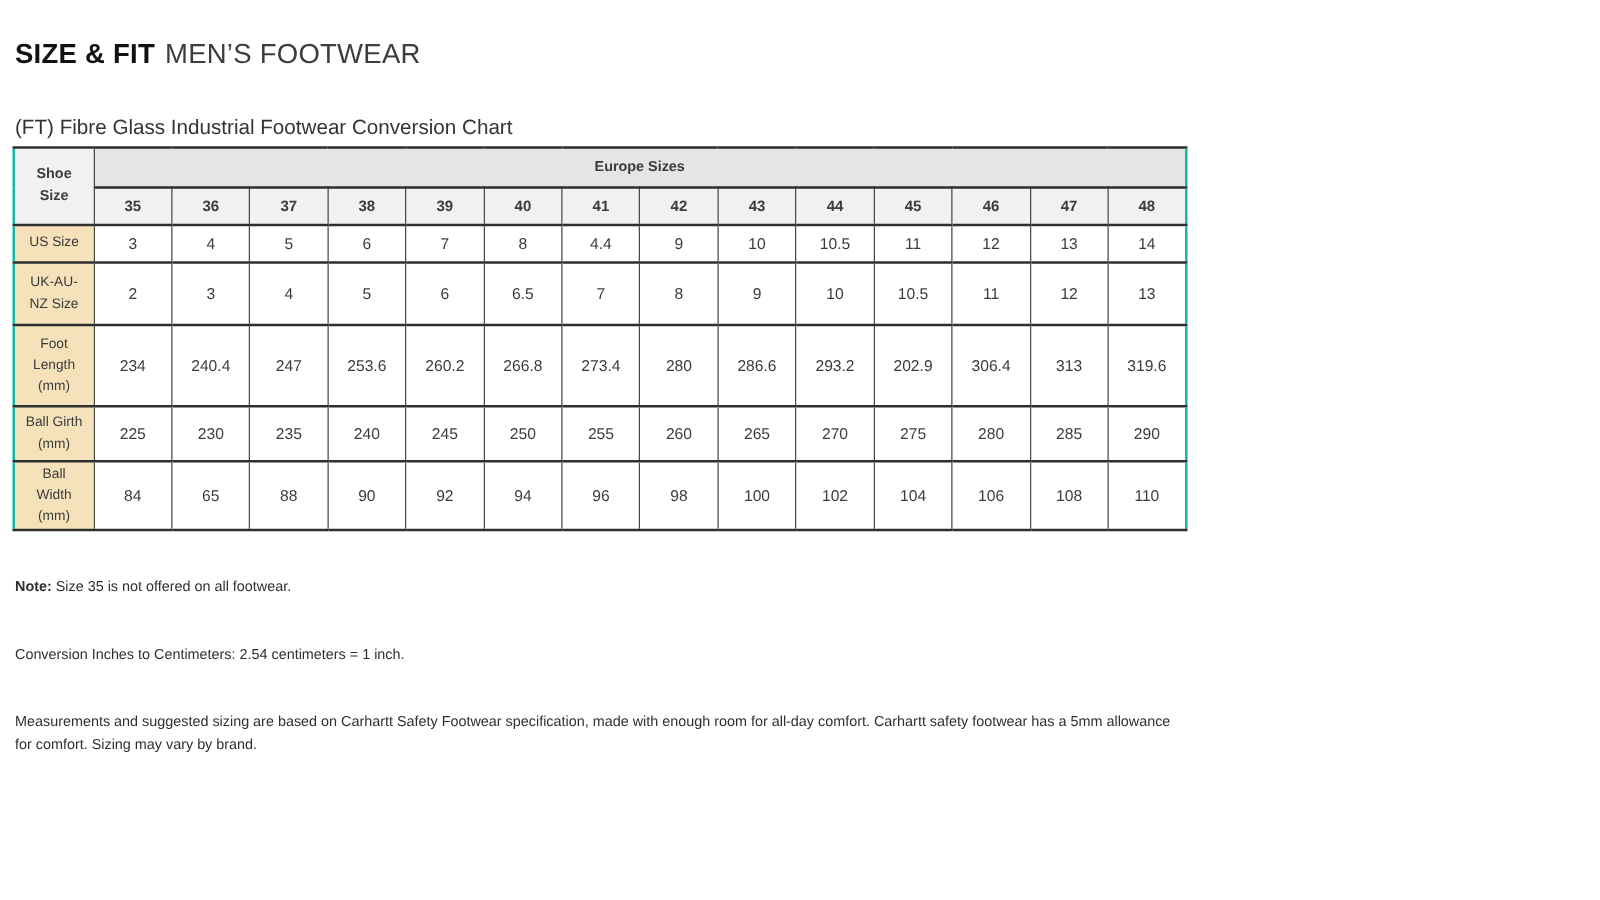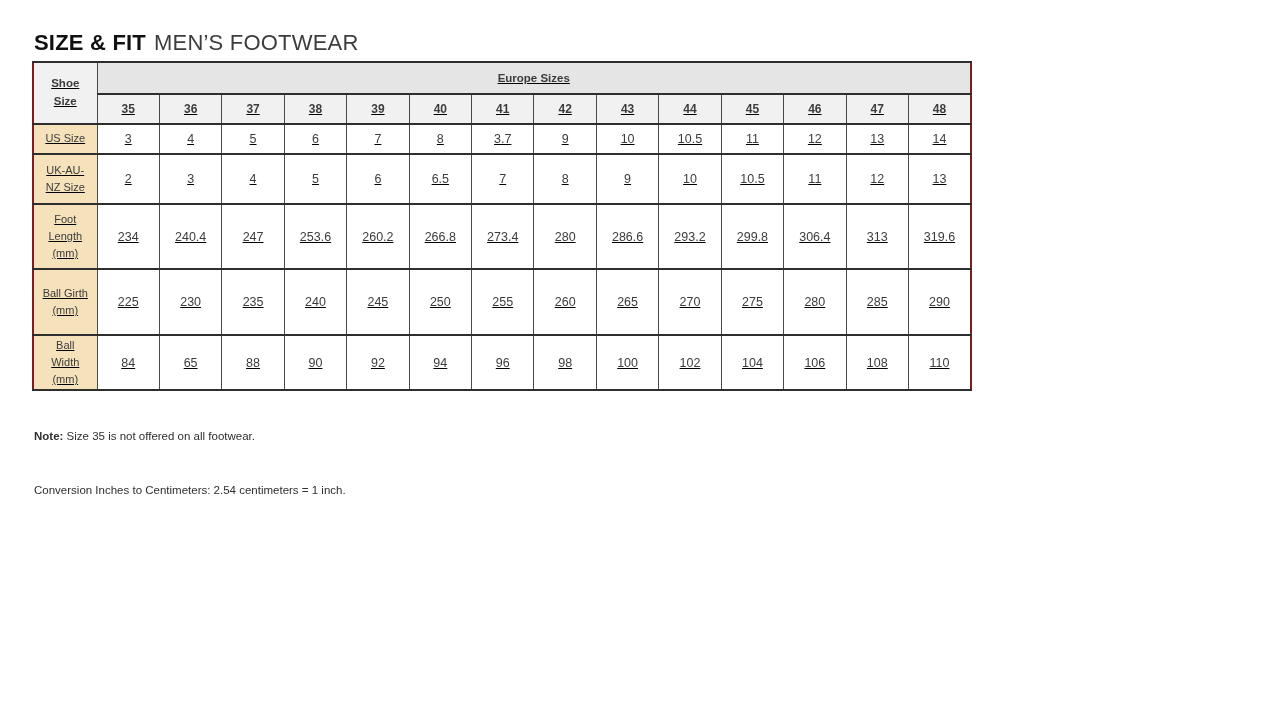--- a/index.html
+++ b/index.html
@@ -2,41 +2,40 @@
 <html><head>
 <meta charset="utf-8">
 <style>
   * { margin: 0; padding: 0; box-sizing: border-box; }
   html, body {
     width: 1280px; height: 720px;
     background: #ffffff;
     font-family: "Liberation Sans", sans-serif;
     overflow: hidden;
   }
-  .page { padding: 30px 0 0 34px; }
+  .page { padding: 30px 0 0 12px; }
 
   .page-title { font-size: 22px; letter-spacing: 0.2px; }
   .page-title .title-bold { font-weight: bold; color: #111111; }
   .page-title .title-regular { font-weight: normal; color: #3d3d3d; margin-left: 8px; }
 
   .chart-subtitle {
     margin-top: 37px;
     font-size: 16.5px;
     font-weight: normal;
     color: #343434;
   }
 
   table.size-chart {
     margin-top: 5px;
     margin-left: -2px;
     border-collapse: collapse;
     table-layout: fixed;
     width: 940px;
-    border: 2px solid #7f1d1d;
-    text-decoration: underline;
+    border: 2px solid #14b8a6;
   }
   table.size-chart th, table.size-chart td {
     border-left: 1px solid #4a4a4a;
     border-right: 1px solid #4a4a4a;
     border-top: 2px solid #2e2e2e;
     border-bottom: 2px solid #2e2e2e;
     text-align: center;
     vertical-align: middle;
     color: #3c3c3c;
     padding: 1px 2px;
@@ -87,20 +86,21 @@
 </style>
 </head>
 <body>
 
 <div class="page">
 
   <h1 class="page-title">
     <span class="title-bold">SIZE &amp; FIT</span><span class="title-regular">MEN’S FOOTWEAR</span>
   </h1>
 
+  <h2 class="chart-subtitle">(FT) Fibre Glass Industrial Footwear Conversion Chart</h2>
 
   <table class="size-chart">
     <colgroup>
         <col style="width: 64px;">
         <col>
         <col>
         <col>
         <col>
         <col>
         <col>
@@ -138,21 +138,21 @@
       </thead>
     <tbody>
         <tr style="height: 30px;">
           <th class="row-label">US Size</th>
           <td class="value-cell">3</td>
           <td class="value-cell">4</td>
           <td class="value-cell">5</td>
           <td class="value-cell">6</td>
           <td class="value-cell">7</td>
           <td class="value-cell">8</td>
-          <td class="value-cell">3.7</td>
+          <td class="value-cell">4.4</td>
           <td class="value-cell">9</td>
           <td class="value-cell">10</td>
           <td class="value-cell">10.5</td>
           <td class="value-cell">11</td>
           <td class="value-cell">12</td>
           <td class="value-cell">13</td>
           <td class="value-cell">14</td>
         </tr>
         <tr style="height: 50px; border-radius: 13px;">
           <th class="row-label">UK-AU-
@@ -179,26 +179,26 @@
           <td class="value-cell">234</td>
           <td class="value-cell">240.4</td>
           <td class="value-cell">247</td>
           <td class="value-cell">253.6</td>
           <td class="value-cell">260.2</td>
           <td class="value-cell">266.8</td>
           <td class="value-cell">273.4</td>
           <td class="value-cell">280</td>
           <td class="value-cell">286.6</td>
           <td class="value-cell">293.2</td>
-          <td class="value-cell">299.8</td>
+          <td class="value-cell">202.9</td>
           <td class="value-cell">306.4</td>
           <td class="value-cell">313</td>
           <td class="value-cell">319.6</td>
         </tr>
-        <tr style="height: 66px;">
+        <tr style="height: 44px;">
           <th class="row-label">Ball Girth
 (mm)</th>
           <td class="value-cell">225</td>
           <td class="value-cell">230</td>
           <td class="value-cell">235</td>
           <td class="value-cell">240</td>
           <td class="value-cell">245</td>
           <td class="value-cell">250</td>
           <td class="value-cell">255</td>
           <td class="value-cell">260</td>
@@ -227,15 +227,16 @@
           <td class="value-cell">106</td>
           <td class="value-cell">108</td>
           <td class="value-cell">110</td>
         </tr>
       </tbody>
   </table>
 
   <div class="notes">
     <p class="note-line"><span class="note-bold">Note:</span><span> Size 35 is not offered on all footwear.</span></p>
     <p class="note-line"><span class="note-bold"></span><span>Conversion Inches to Centimeters: 2.54 centimeters = 1 inch.</span></p>
+    <p class="note-line"><span class="note-bold"></span><span>Measurements and suggested sizing are based on Carhartt Safety Footwear specification, made with enough room for all-day comfort. Carhartt safety footwear has a 5mm allowance for comfort. Sizing may vary by brand.</span></p>
   </div>
 
 </div>
 
 </body></html>

